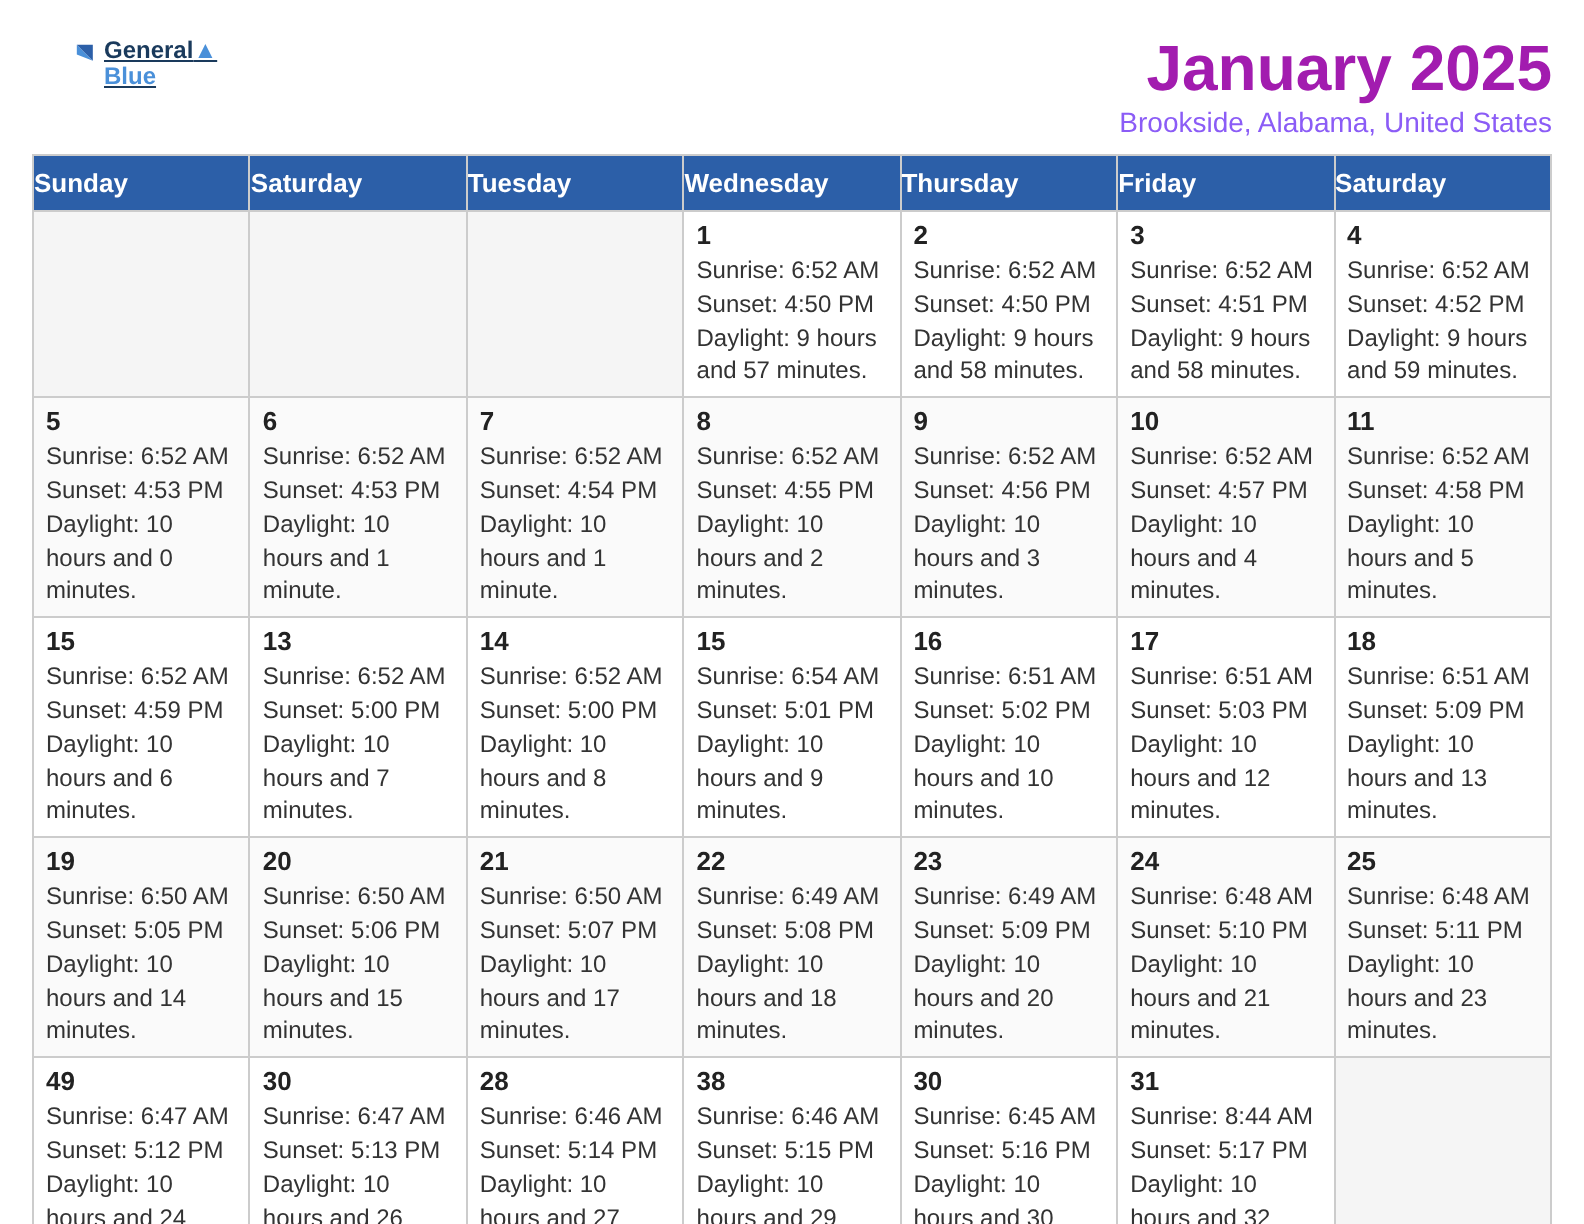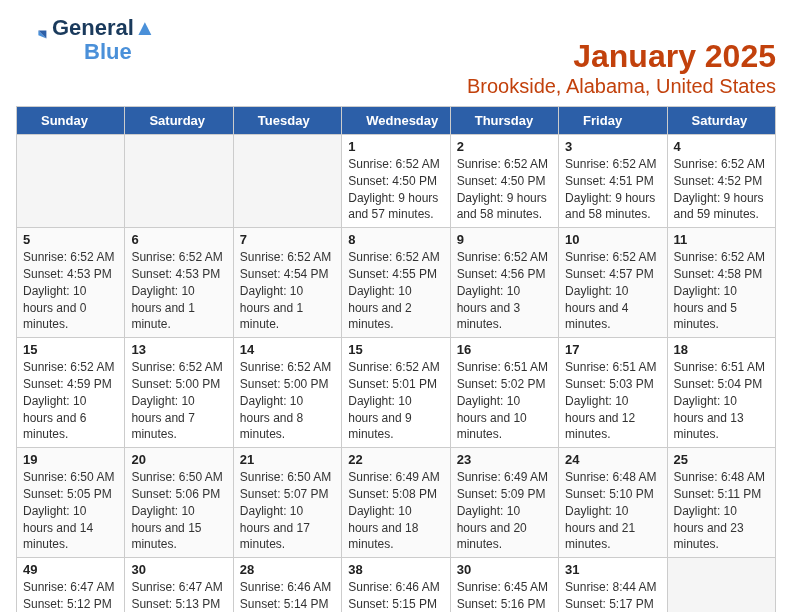--- a/index.html
+++ b/index.html
@@ -15,55 +15,55 @@
       justify-content: space-between;
       align-items: flex-start;
       margin-bottom: 8px;
     }
     .logo {
       display: flex;
       align-items: center;
       gap: 4px;
     }
     .logo-text {
-      font-size: 22px;
+      font-size: 12px;
       font-weight: bold;
       color: #1a3a5c;
       line-height: 1.1;
+      text-decoration: underline;
     }
     .logo-text span {
       color: #4a90d9;
     }
     .logo-icon {
       width: 32px;
       height: 32px;
     }
     .title-section {
       text-align: right;
     }
     .calendar-title {
       font-size: 32px;
       font-weight: bold;
-      color: #c2410c;
-      margin-top: 22px;
+      color: #a21caf;
     }
     .calendar-subtitle {
-      font-size: 20px;
-      color: #c2410c;
+      font-size: 14px;
+      color: #8b5cf6;
     }
     table {
       width: 100%;
       border-collapse: collapse;
       table-layout: fixed;
     }
     th {
       background-color: #2c5fa8;
       color: white;
       text-align: left;
-      padding: 6px 24px;
+      padding: 6px 0;
       font-size: 13px;
       font-weight: bold;
       border: 1px solid #ccc;
     }
     td {
       border: 1px solid #ccc;
       vertical-align: top;
       padding: 4px 6px;
       height: 88px;
       background: #fff;
@@ -91,21 +91,21 @@
 
 <div class="header">
   <div class="logo">
     <svg class="logo-icon" viewBox="0 0 40 40">
       <rect x="0" y="0" width="40" height="40" fill="white"></rect>
       <polygon points="28,8 38,18 28,14" fill="#4a90d9"></polygon>
       <polygon points="28,8 38,8 38,18" fill="#2c5fa8"></polygon>
     </svg>
     <div class="logo-text">
       <div>General<span>▲</span></div>
-      <div style="color:#4a90d9;margin-left:32px;">Blue</div>
+      <div style="color:#4a90d9;">Blue</div>
     </div>
   </div>
   <div class="title-section">
     <div class="calendar-title">January 2025</div>
     <div class="calendar-subtitle">Brookside, Alabama, United States</div>
   </div>
 </div>
 
 <table>
   <thead>
@@ -207,40 +207,40 @@
 Daylight: 10 hours and 7 minutes.</div>
         </td>
         <td>
           <div class="day-number">14</div>
           <div class="day-info">Sunrise: 6:52 AM
 Sunset: 5:00 PM
 Daylight: 10 hours and 8 minutes.</div>
         </td>
         <td>
           <div class="day-number">15</div>
-          <div class="day-info">Sunrise: 6:52 AM
+          <div class="day-info">Sunrise: 6:54 AM
 Sunset: 5:01 PM
 Daylight: 10 hours and 9 minutes.</div>
         </td>
         <td>
           <div class="day-number">16</div>
           <div class="day-info">Sunrise: 6:51 AM
 Sunset: 5:02 PM
 Daylight: 10 hours and 10 minutes.</div>
         </td>
         <td>
           <div class="day-number">17</div>
           <div class="day-info">Sunrise: 6:51 AM
 Sunset: 5:03 PM
 Daylight: 10 hours and 12 minutes.</div>
         </td>
         <td>
           <div class="day-number">18</div>
           <div class="day-info">Sunrise: 6:51 AM
-Sunset: 5:04 PM
+Sunset: 5:09 PM
 Daylight: 10 hours and 13 minutes.</div>
         </td>
       </tr>
       <tr>
         <td>
           <div class="day-number">19</div>
           <div class="day-info">Sunrise: 6:50 AM
 Sunset: 5:05 PM
 Daylight: 10 hours and 14 minutes.</div>
         </td>

